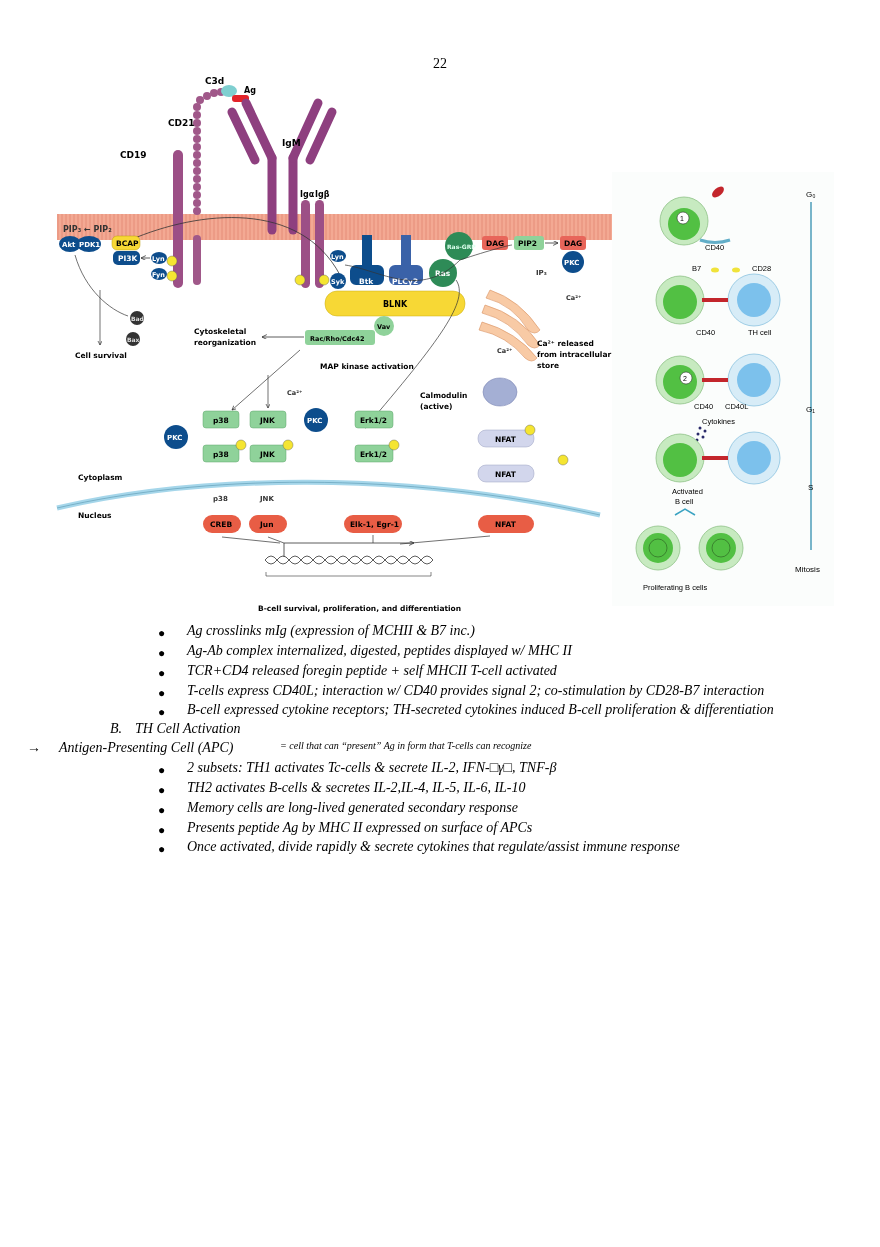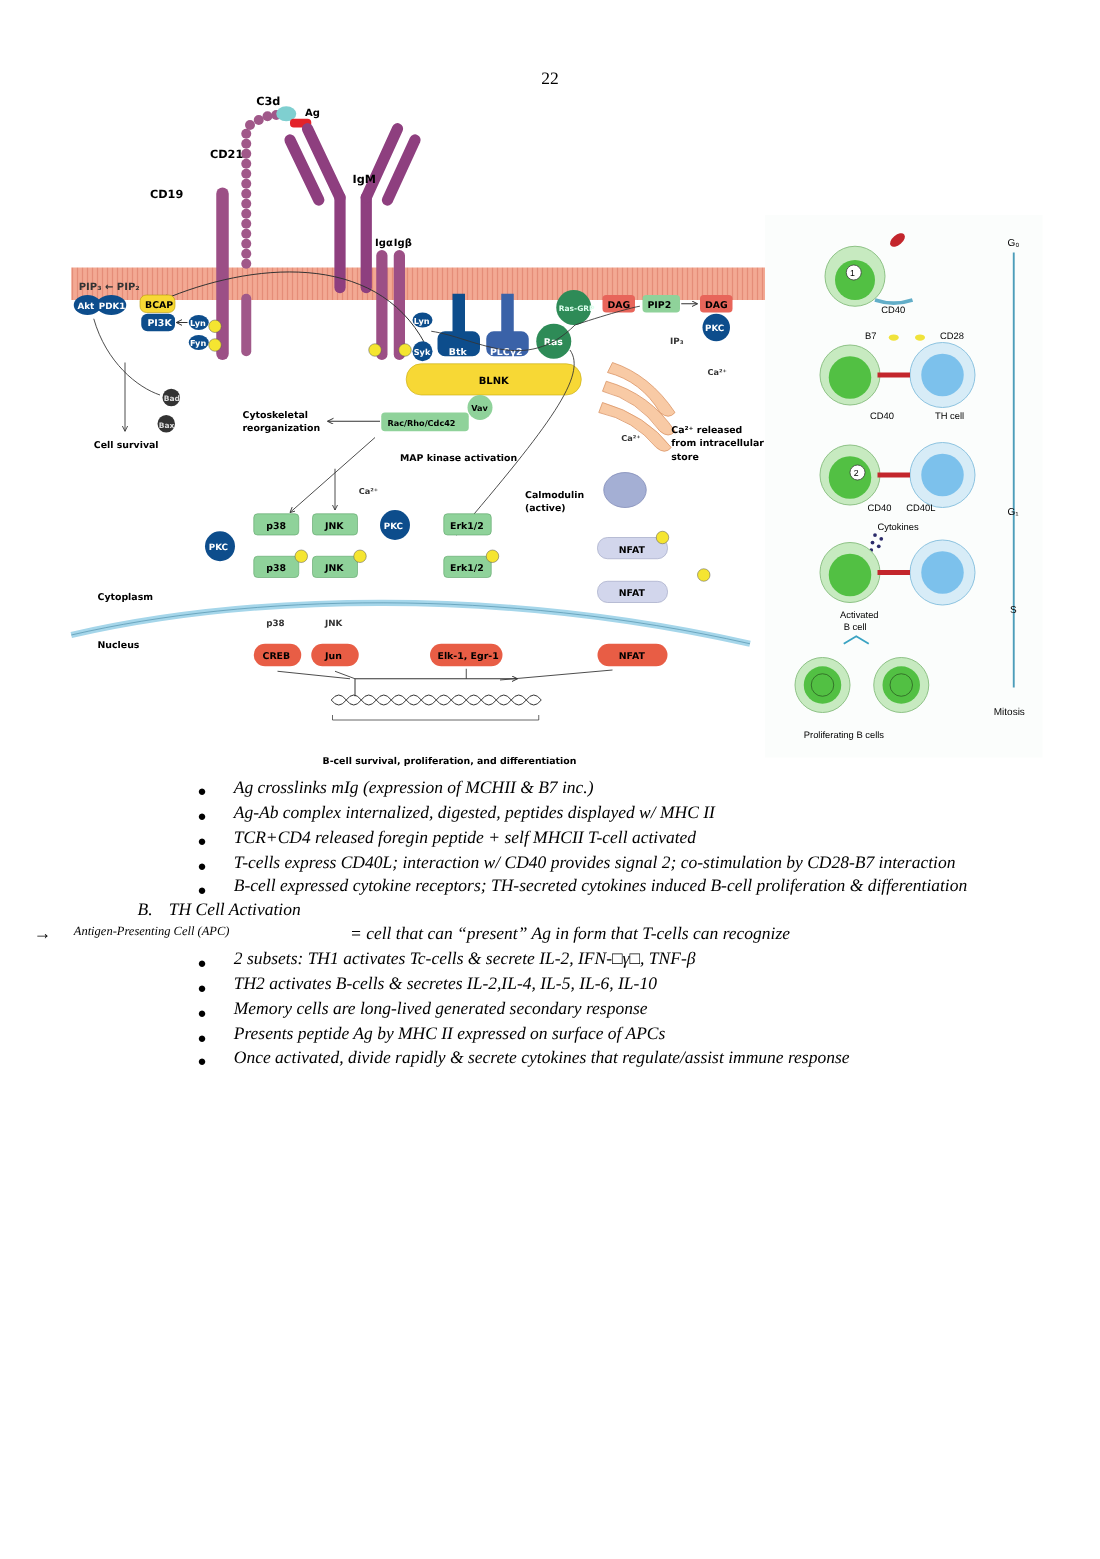--- a/index.html
+++ b/index.html
@@ -290,22 +290,22 @@
   <span class="dot" style="left:158px;top:686px">●</span>
   <span class="bl" style="left:187px;top:683px;font-size:14px">T-cells express CD40L; interaction w/ CD40 provides signal 2; co-stimulation by CD28-B7 interaction</span>
   <span class="dot" style="left:158px;top:705px">●</span>
   <span class="bl" style="left:187px;top:702px;font-size:14px">B-cell expressed cytokine receptors; TH-secreted cytokines induced B-cell proliferation &amp; differentiation</span>
 </div>
 
 <span class="bl" style="left:110px;top:721px;font-size:14px">B.</span>
 <span class="bl" style="left:135px;top:721px;font-size:14px">TH Cell Activation</span>
 
 <span class="bl" style="left:27px;top:740px;font-size:14px">→</span>
-<span class="bl" style="left:59px;top:740px;font-size:10px">Antigen-Presenting Cell (APC)</span>
-<span class="bl" style="left:280px;top:740px;font-size:14px">= cell that can “present” Ag in form that T-cells can recognize</span>
+<span class="bl" style="left:59px;top:740px;font-size:14px">Antigen-Presenting Cell (APC)</span>
+<span class="bl" style="left:280px;top:740px;font-size:10px">= cell that can “present” Ag in form that T-cells can recognize</span>
 
 <div>
   <span class="dot" style="left:158px;top:763px">●</span>
   <span class="bl" style="left:187px;top:760px;font-size:14px">2 subsets: TH1 activates Tc-cells &amp; secrete IL-2, IFN-□γ□, TNF-β</span>
   <span class="dot" style="left:158px;top:783px">●</span>
   <span class="bl" style="left:187px;top:780px;font-size:14px">TH2 activates B-cells &amp; secretes IL-2,IL-4, IL-5, IL-6, IL-10</span>
   <span class="dot" style="left:158px;top:803px">●</span>
   <span class="bl" style="left:187px;top:800px;font-size:14px">Memory cells are long-lived generated secondary response</span>
   <span class="dot" style="left:158px;top:823px">●</span>
   <span class="bl" style="left:187px;top:820px;font-size:14px">Presents peptide Ag by MHC II expressed on surface of APCs</span>

